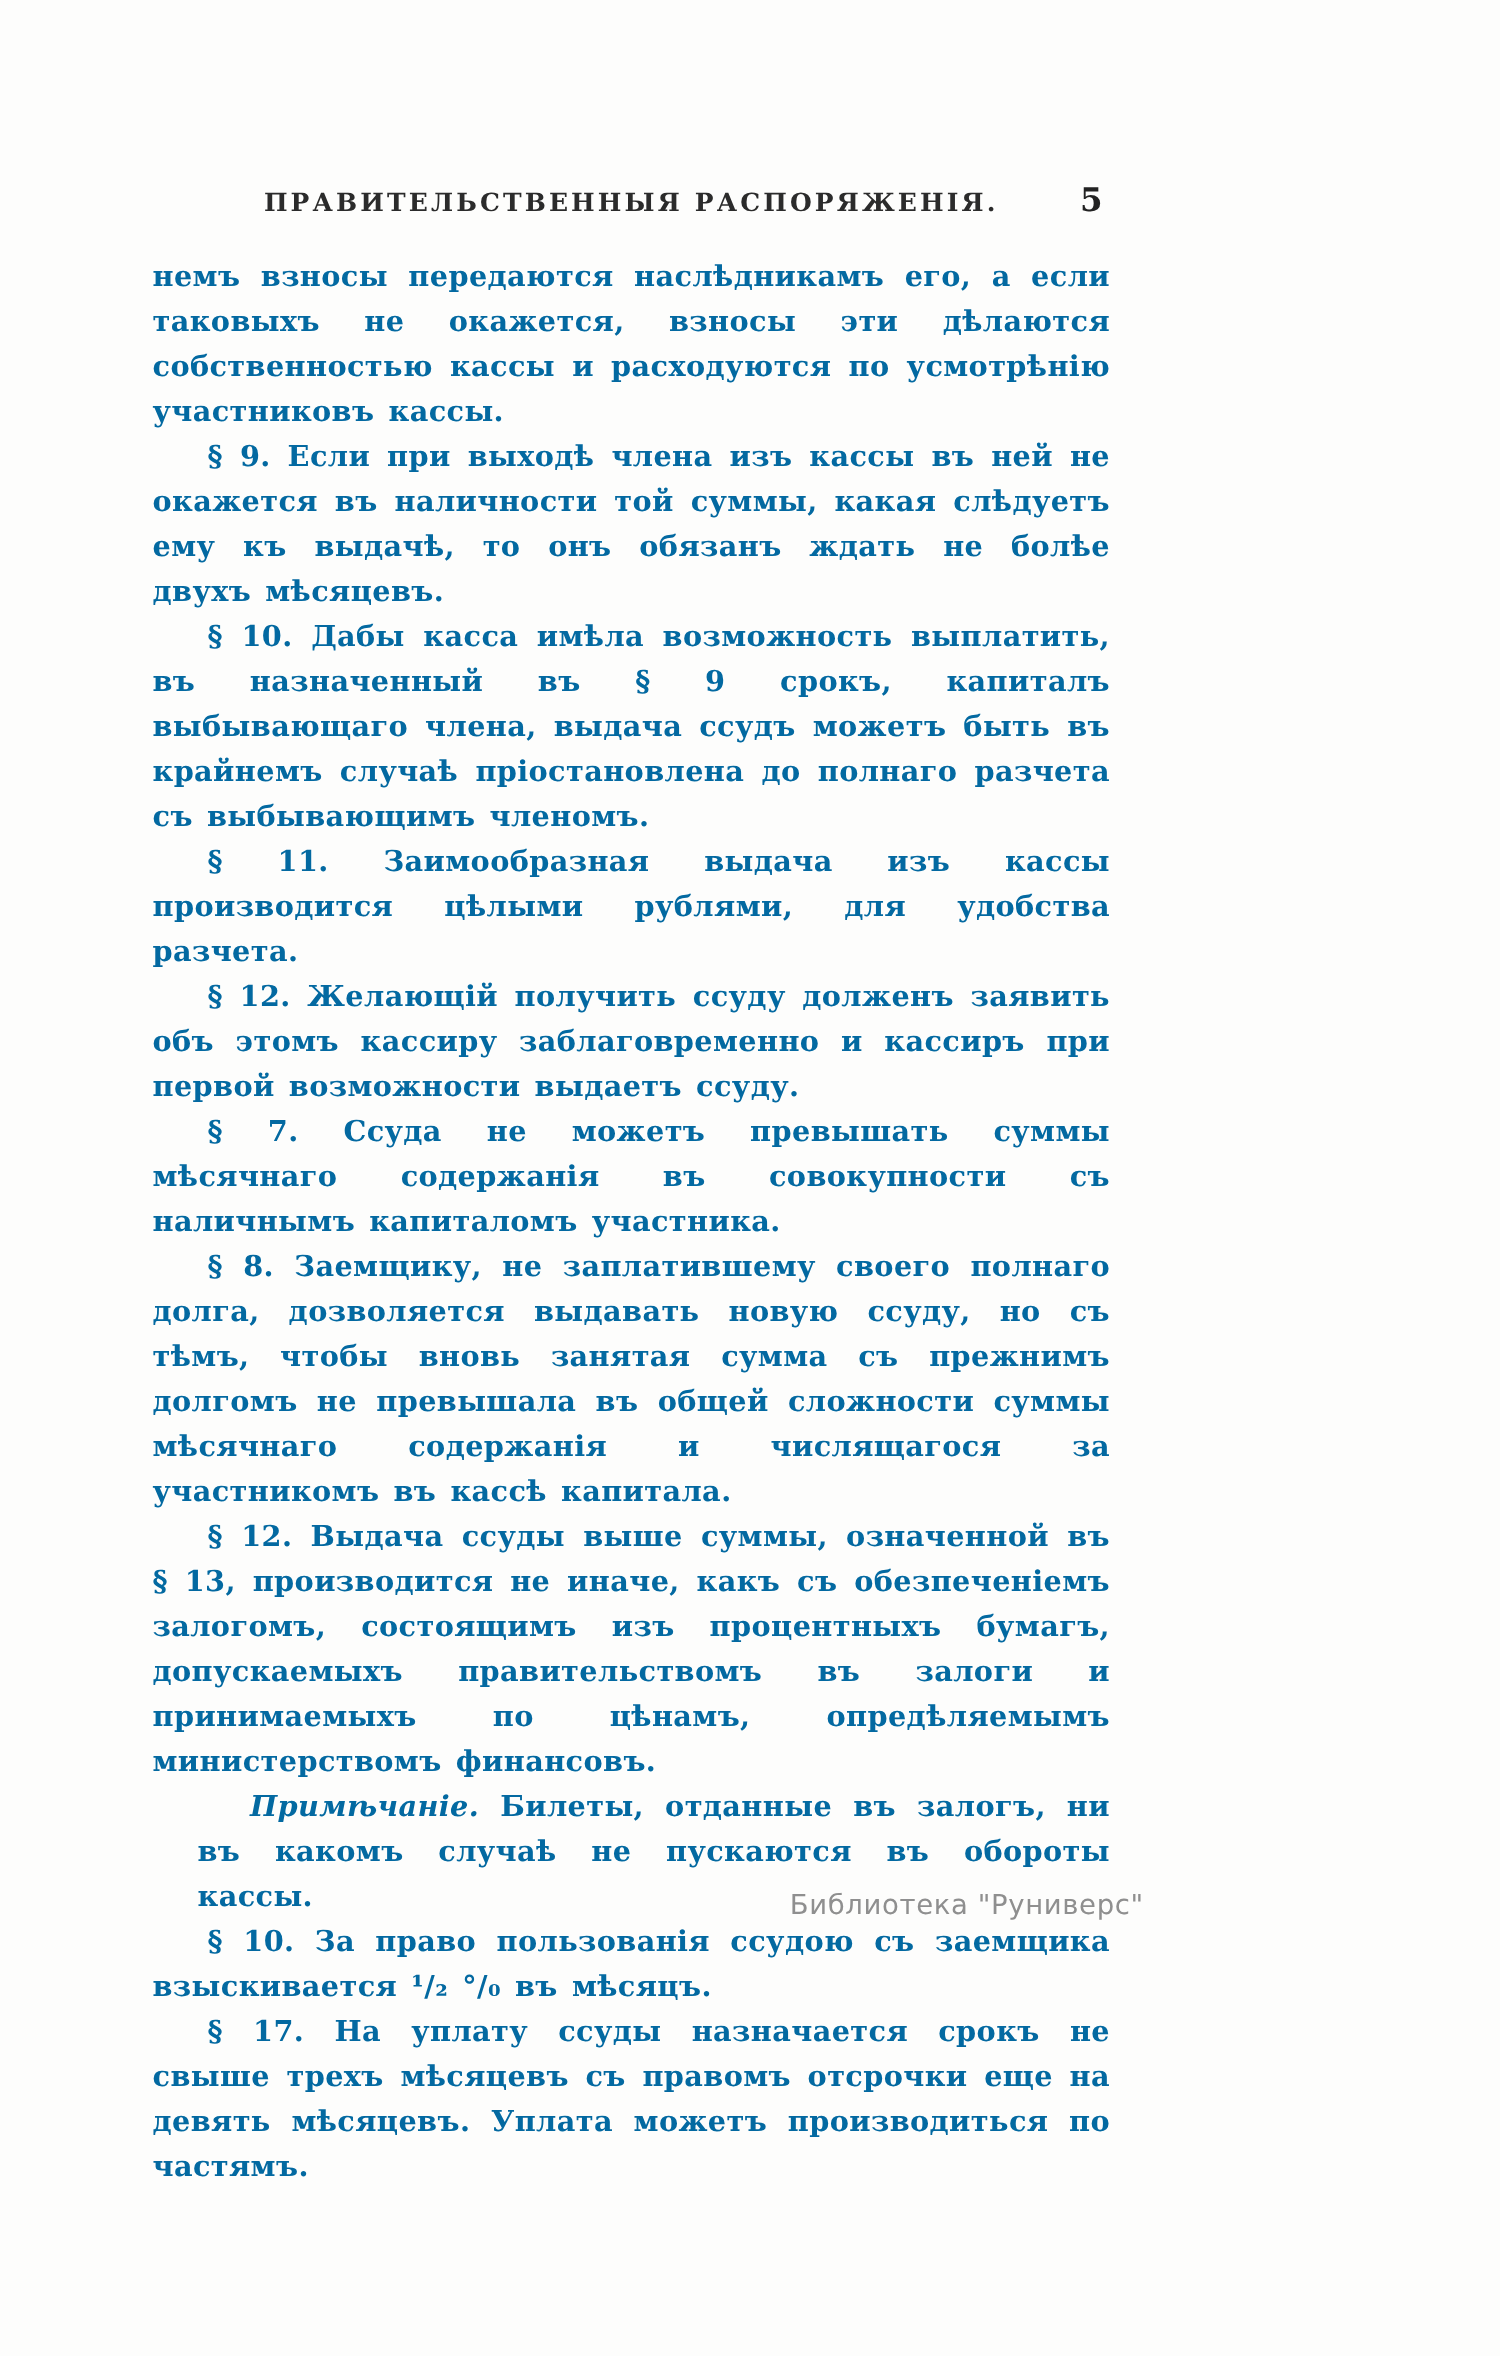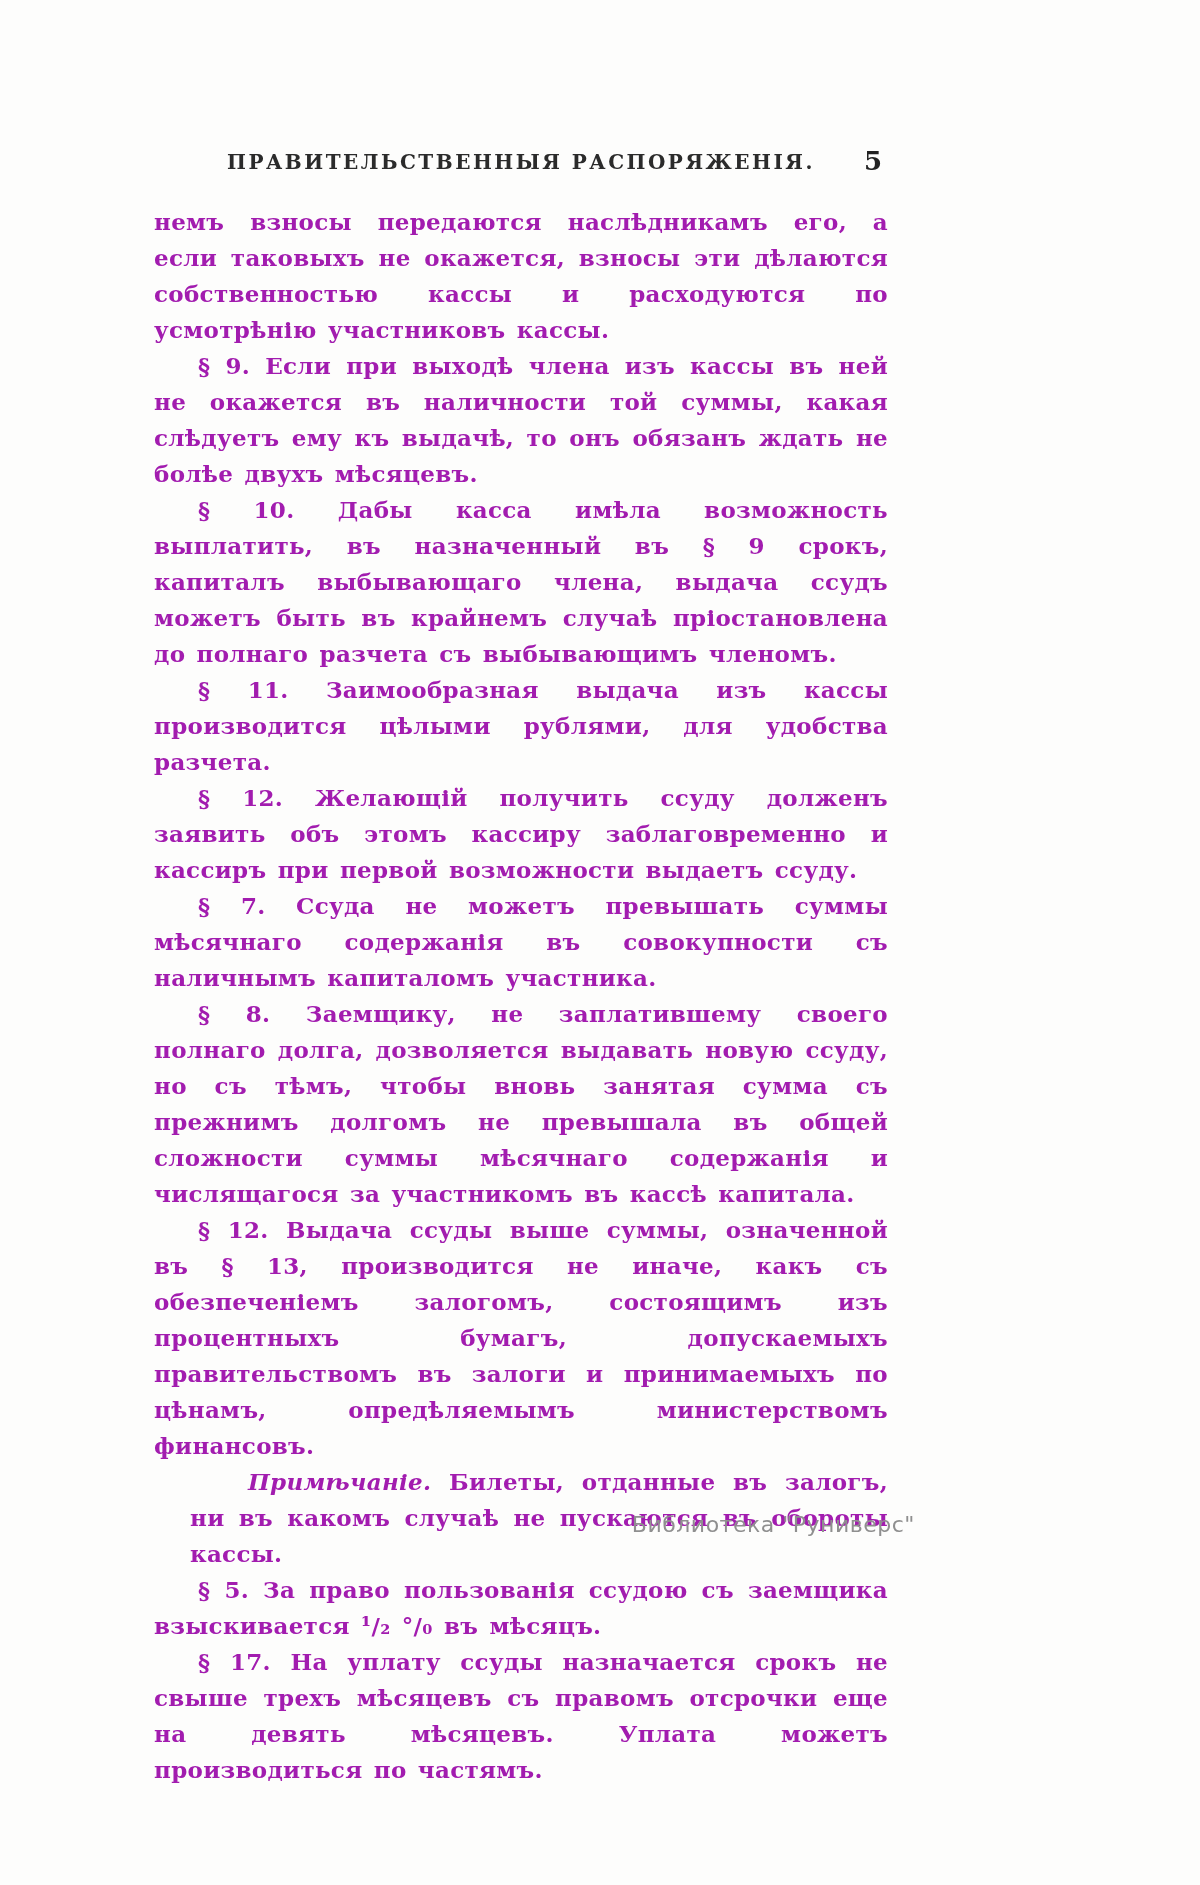--- a/index.html
+++ b/index.html
@@ -1,15 +1,15 @@
 <!DOCTYPE html>
 <html><head>
 <meta charset="utf-8">
 <style>
-  * { box-sizing: border-box; padding-left: 16px; }
+  * { box-sizing: border-box; }
   html, body { margin: 0; padding: 0; }
   body {
     width: 1200px;
     height: 1885px;
     background: #fdfdfc;
     position: relative;
     font-family: "DejaVu Serif", "Liberation Serif", serif;
     color: #242424;
     overflow: hidden;
   }
@@ -44,21 +44,21 @@
     position: absolute;
     top: 204px;
     left: 122px;
     width: 766px;
     font-size: 23px;
     font-weight: bold;
     line-height: 36px;
     text-align: justify;
     word-spacing: 3px;
     letter-spacing: 0.3px;
-    color: #a21caf;
+    color: #0369a1;
   }
   .body-text p {
     margin: 0;
     text-indent: 44px;
   }
   .body-text p.continuation {
     text-indent: 0;
   }
   .body-text p.note {
     margin-left: 36px;
@@ -92,19 +92,19 @@
   <div class="body-text">
       <p class="continuation">немъ взносы передаются наслѣдникамъ его, а если таковыхъ не окажется, взносы эти дѣлаются собственностью кассы и расходуются по усмотрѣнію участниковъ кассы.</p>
       <p class="section">§ 9. Если при выходѣ члена изъ кассы въ ней не окажется въ наличности той суммы, какая слѣдуетъ ему къ выдачѣ, то онъ обязанъ ждать не болѣе двухъ мѣсяцевъ.</p>
       <p class="section">§ 10. Дабы касса имѣла возможность выплатить, въ назначенный въ § 9 срокъ, капиталъ выбывающаго члена, выдача ссудъ можетъ быть въ крайнемъ случаѣ пріостановлена до полнаго разчета съ выбывающимъ членомъ.</p>
       <p class="section">§ 11. Заимообразная выдача изъ кассы производится цѣлыми рублями, для удобства разчета.</p>
       <p class="section">§ 12. Желающій получить ссуду долженъ заявить объ этомъ кассиру заблаговременно и кассиръ при первой возможности выдаетъ ссуду.</p>
       <p class="section">§ 7. Ссуда не можетъ превышать суммы мѣсячнаго содержанія въ совокупности съ наличнымъ капиталомъ участника.</p>
       <p class="section">§ 8. Заемщику, не заплатившему своего полнаго долга, дозволяется выдавать новую ссуду, но съ тѣмъ, чтобы вновь занятая сумма съ прежнимъ долгомъ не превышала въ общей сложности суммы мѣсячнаго содержанія и числящагося за участникомъ въ кассѣ капитала.</p>
       <p class="section">§ 12. Выдача ссуды выше суммы, означенной въ § 13, производится не иначе, какъ съ обезпеченіемъ залогомъ, состоящимъ изъ процентныхъ бумагъ, допускаемыхъ правительствомъ въ залоги и принимаемыхъ по цѣнамъ, опредѣляемымъ министерствомъ финансовъ.</p>
       <p class="note"><i>Примѣчаніе. </i>Билеты, отданные въ залогъ, ни въ какомъ случаѣ не пускаются въ обороты кассы.</p>
-      <p class="section">§ 5. За право пользованія ссудою съ заемщика взыскивается ¹/₂ °/₀ въ мѣсяцъ.</p>
+      <p class="section">§ 10. За право пользованія ссудою съ заемщика взыскивается ¹/₂ °/₀ въ мѣсяцъ.</p>
       <p class="section">§ 17. На уплату ссуды назначается срокъ не свыше трехъ мѣсяцевъ съ правомъ отсрочки еще на девять мѣсяцевъ. Уплата можетъ производиться по частямъ.</p>
     </div>
 
   <div class="watermark">Библиотека "Руниверс"</div>
 
 </div>
 
 </body></html>

